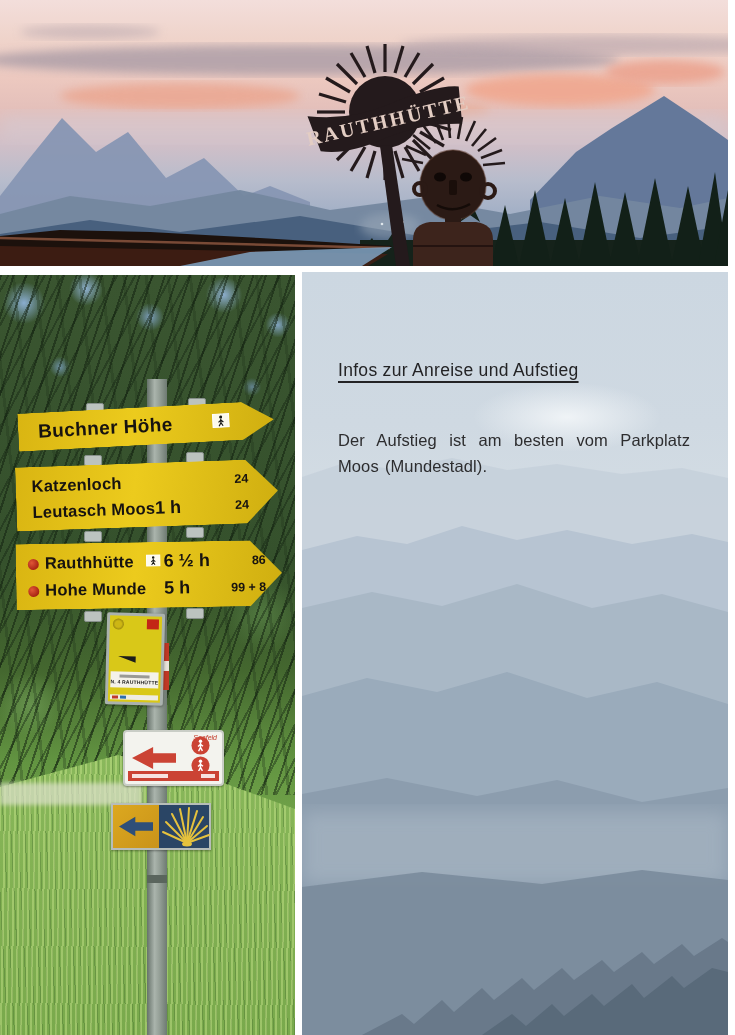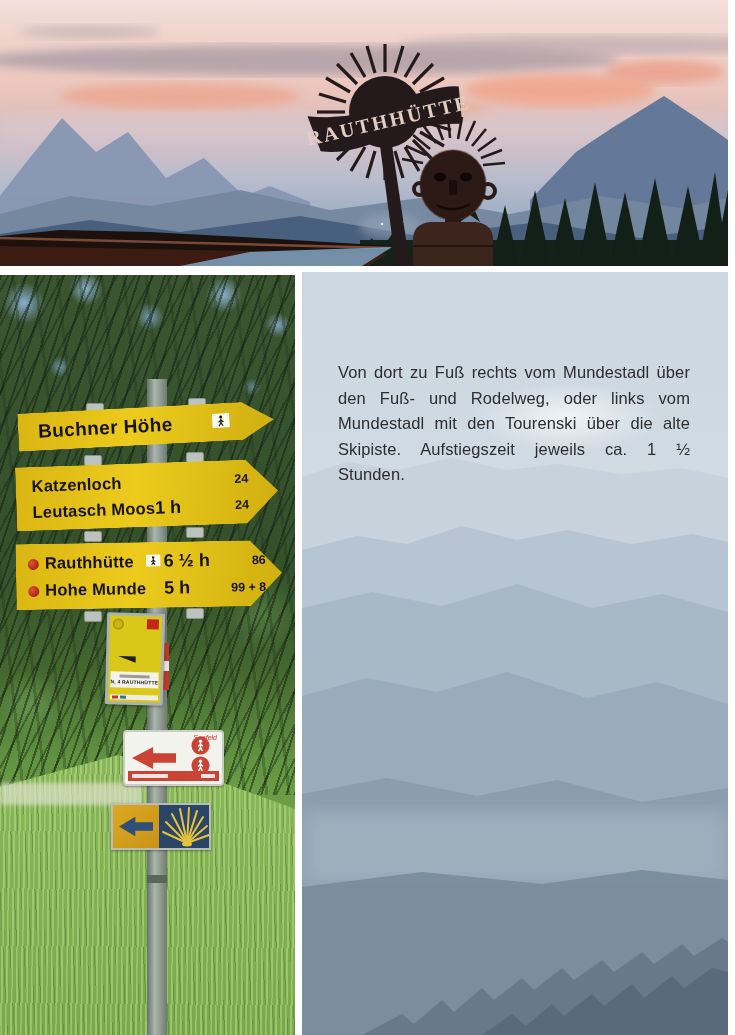--- a/index.html
+++ b/index.html
@@ -359,17 +359,18 @@
       <polygon points="0,278 55,264 105,272 160,254 215,268 265,258 330,272 390,262 426,270 426,763 0,763" fill="#b7c4d2"></polygon>
       <polygon points="0,336 70,320 140,334 215,312 290,336 360,322 426,340 426,763 0,763" fill="#a9b8c6"></polygon>
       <polygon points="0,424 65,406 135,420 205,400 285,426 355,410 426,432 426,763 0,763" fill="#9aabbb"></polygon>
       <polygon points="0,522 85,506 175,524 255,508 340,530 426,516 426,763 0,763" fill="#8c9dae"></polygon>
       <rect x="0" y="540" width="426" height="72" fill="#b6c3cf" opacity=".45" filter="url(#fog)"></rect>
       <polygon points="0,615 120,600 240,612 340,598 426,608 426,763 0,763" fill="#7b8c9d" opacity=".95"></polygon>
       <polygon points="60,763 100,742 112,752 140,728 152,740 180,716 192,728 220,706 232,718 260,696 272,708 300,688 312,700 340,680 352,692 380,672 392,684 420,666 426,670 426,763" fill="#69798a"></polygon>
       <polygon points="180,763 210,742 224,754 250,732 262,744 290,722 302,734 330,712 342,726 370,704 382,716 410,696 426,700 426,763" fill="#596a7a"></polygon>
     </svg>
     <div class="panel-text">
-      <p>Von dort zu Fuß rechts vom Mundestadl über den Fuß- und Rodelweg, oder links vom Mundestadl mit den Tourenski über die alte Skipiste. Aufstiegszeit jeweils ca. 1 ½ Stunden.</p>
+      <h2 class="panel-title">Infos zur Anreise und Aufstieg</h2>
+      <p>Der Aufstieg ist am besten vom Parkplatz Moos (Mundestadl).</p>
     </div>
   </div>
 
 </div>
 
 </body></html>

